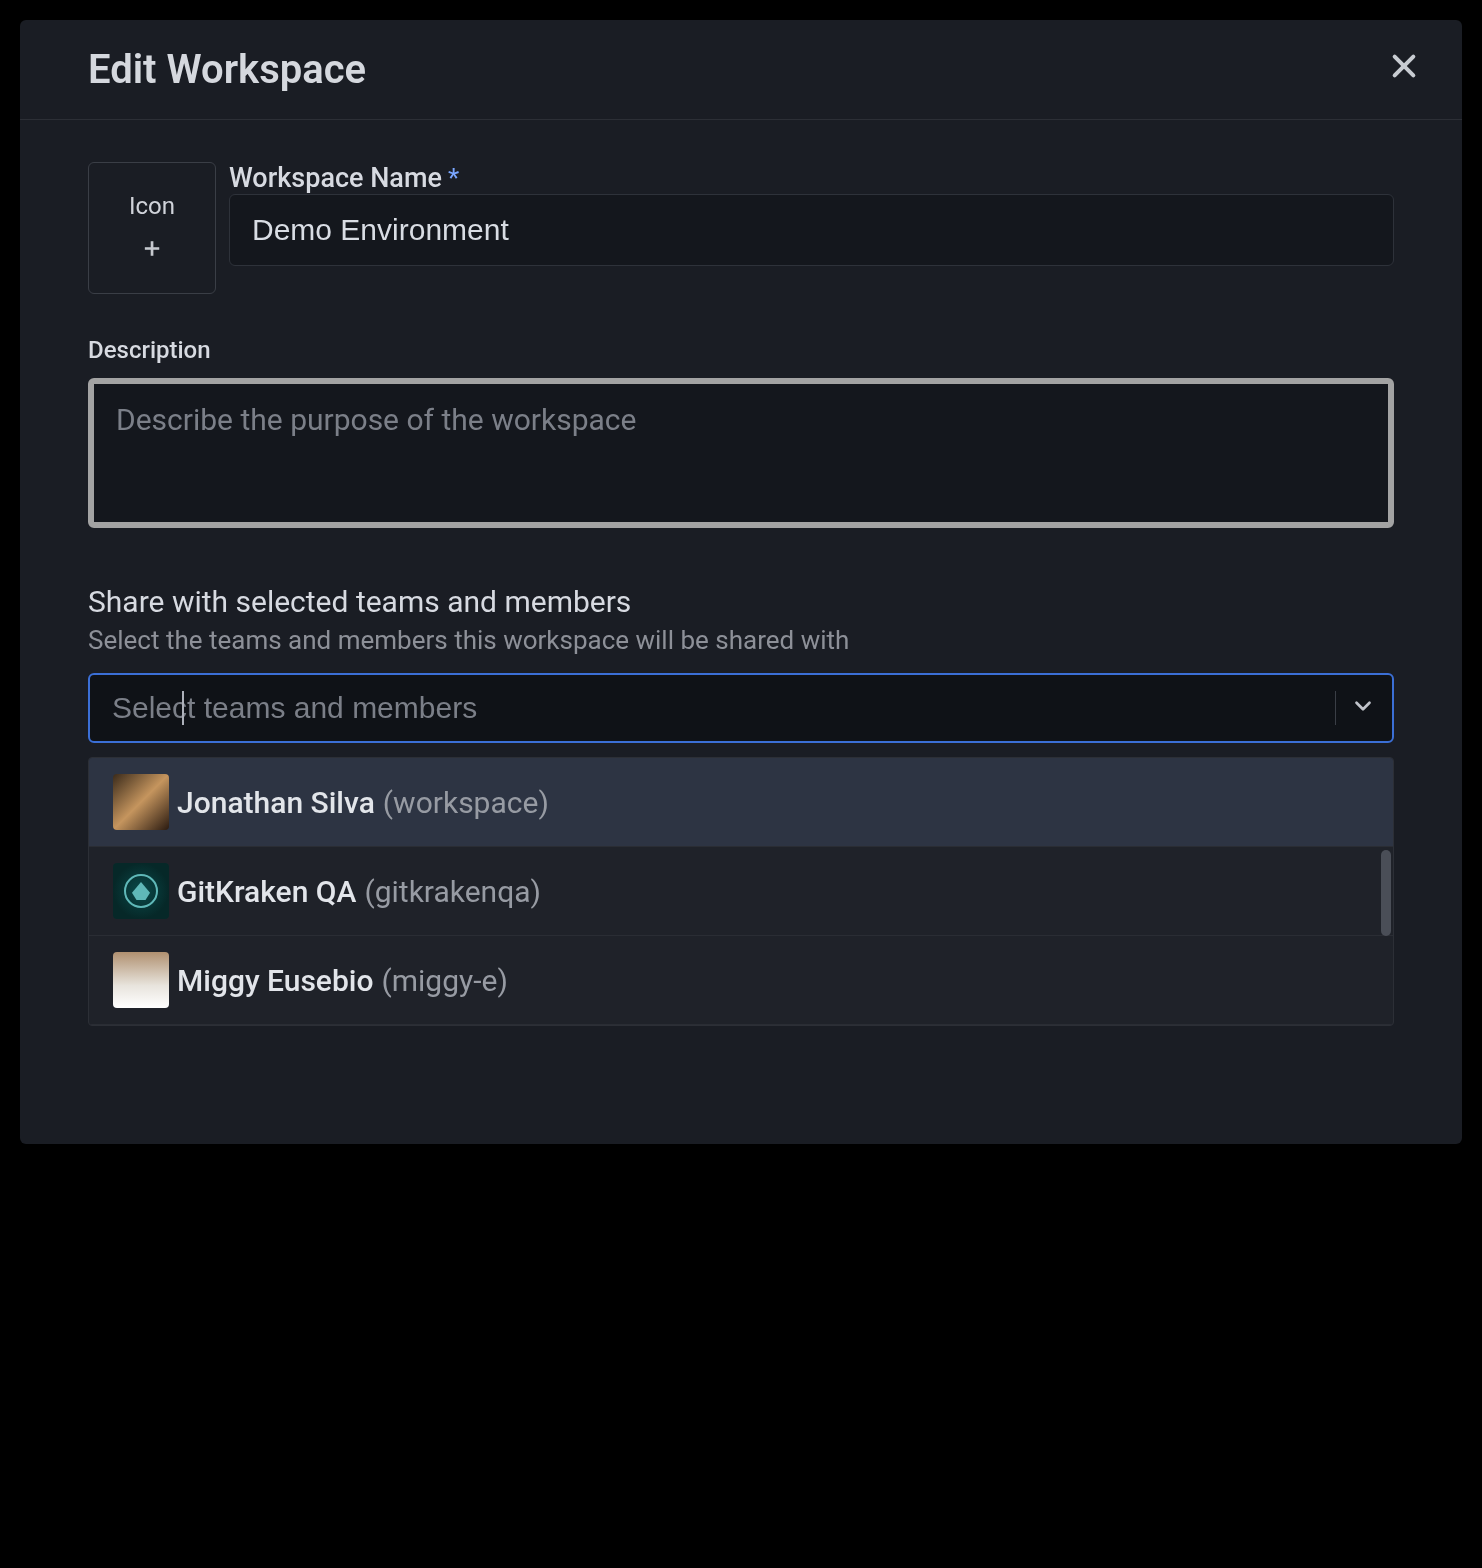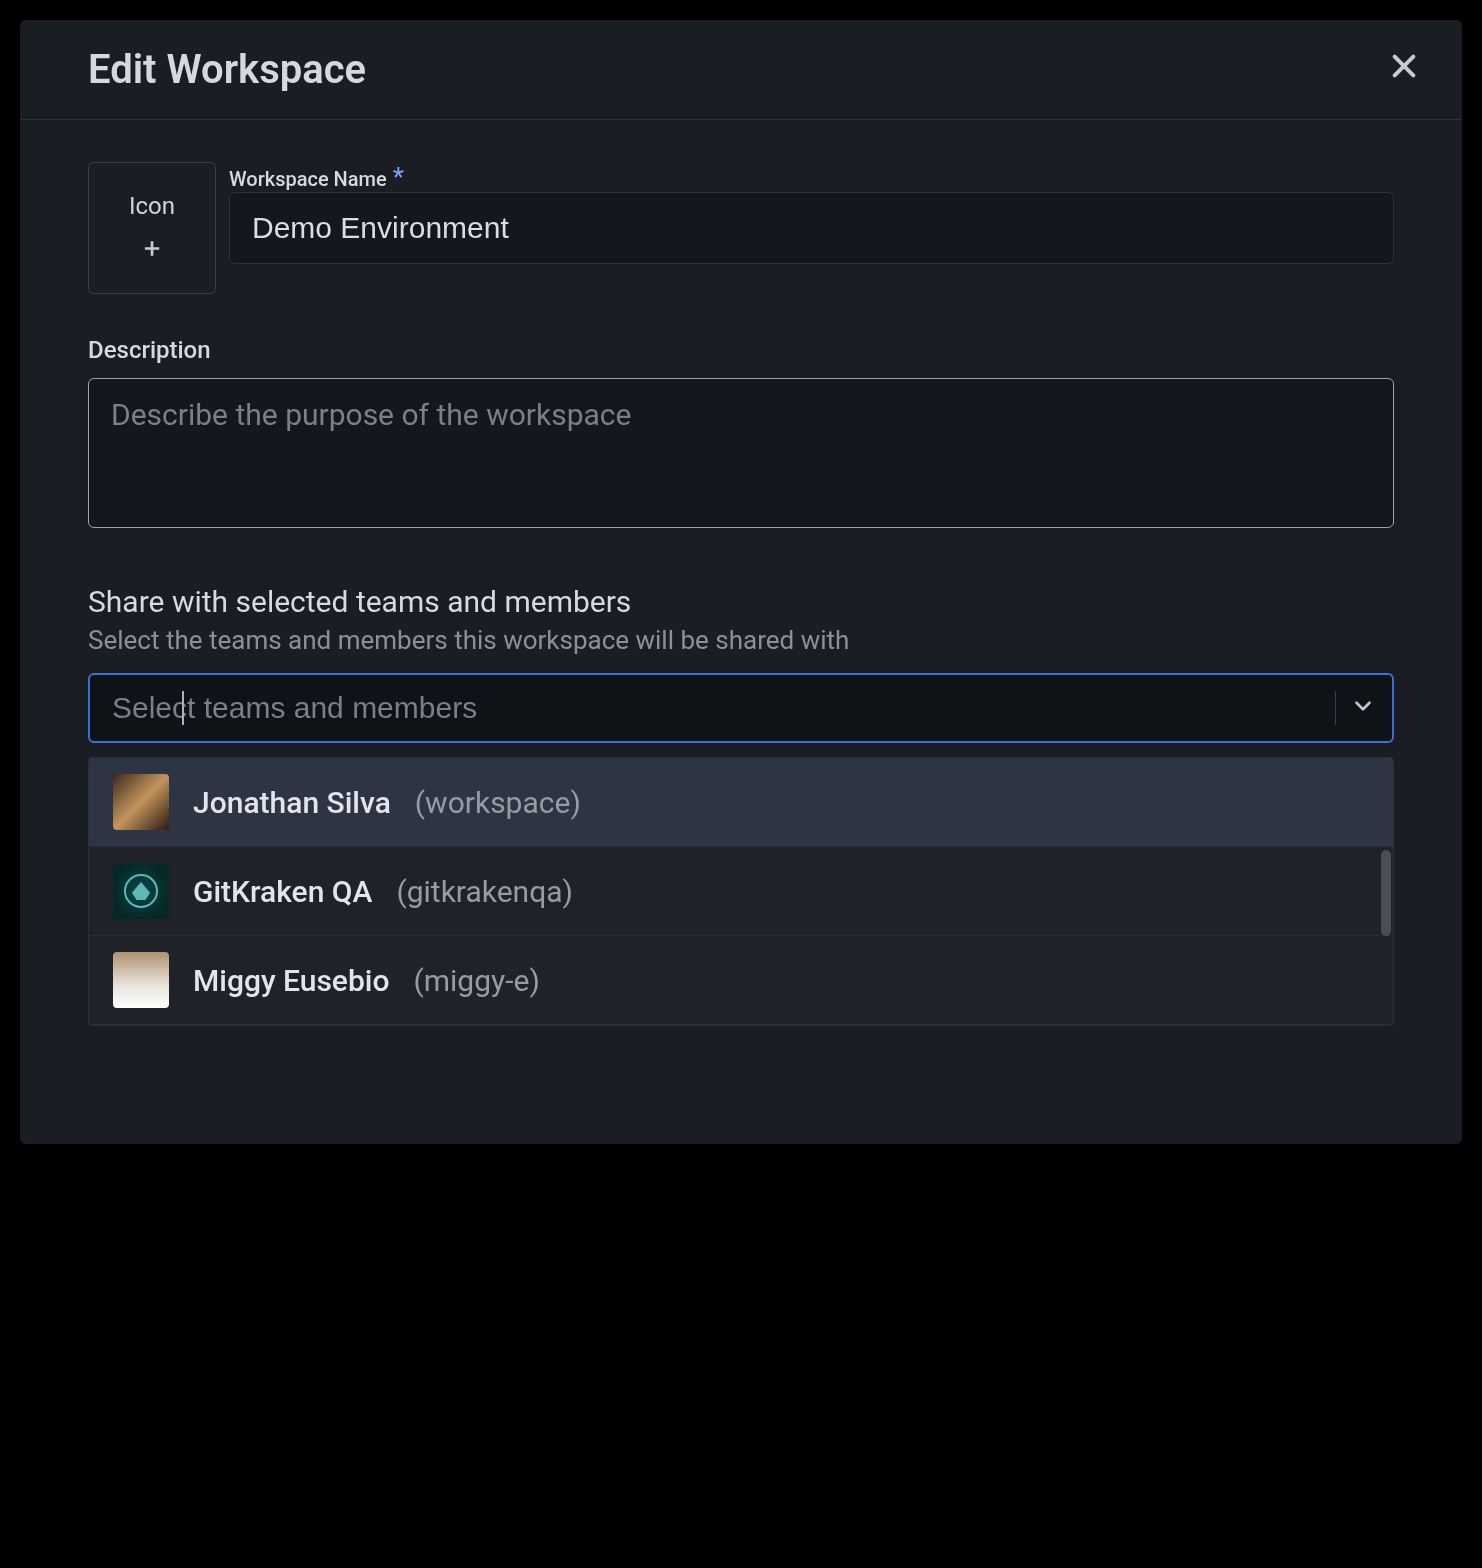--- a/index.html
+++ b/index.html
@@ -56,21 +56,21 @@
     align-items: center;
     justify-content: center;
     gap: 10px;
     cursor: pointer;
   }
   .icon-box-label { color: #d0d3da; font-size: 24px; }
   .icon-box-plus { color: #c6c9cf; font-size: 26px; font-weight: 600; }
   .name-col { flex: 1; display: flex; flex-direction: column; }
   .field-label {
     color: #d7dae1;
-    font-size: 20px;
+    font-size: 27px;
     font-weight: 500;
     margin-bottom: 14px;
   }
   .req { color: #7aa6ff; font-size: 26px; margin-left: 6px; }
   .text-input {
     background: #14171d;
     border: 1px solid #2e323a;
     border-radius: 6px;
     color: #d9dde4;
     font-size: 30px;
@@ -79,21 +79,21 @@
     outline: none;
   }
   .desc-label {
     color: #d7dae1;
     font-size: 24px;
     font-weight: 500;
     margin-bottom: 14px;
   }
   .textarea {
     background: #14171d;
-    border: 1px solid #a3a3a3;
+    border: 6px solid #a3a3a3;
     border-radius: 6px;
     color: #d9dde4;
     font-size: 30px;
     padding: 18px 22px;
     width: 100%;
     height: 150px;
     resize: none;
     outline: none;
     font-family: inherit;
   }
@@ -139,21 +139,21 @@
     margin: 14px 68px 0 68px;
     background: #1f2229;
     border: 1px solid #2c2f36;
     border-radius: 4px;
     overflow: hidden;
     position: relative;
   }
   .option {
     display: flex;
     align-items: center;
-    gap: 24px;
+    gap: 8px;
     padding: 16px 24px;
     border-bottom: 1px solid #2a2d34;
     cursor: pointer;
   }
   .option:last-child { border-bottom: none; }
   .option.highlighted { background: #2d3443; }
   .avatar {
     width: 56px;
     height: 56px;
     border-radius: 4px;

